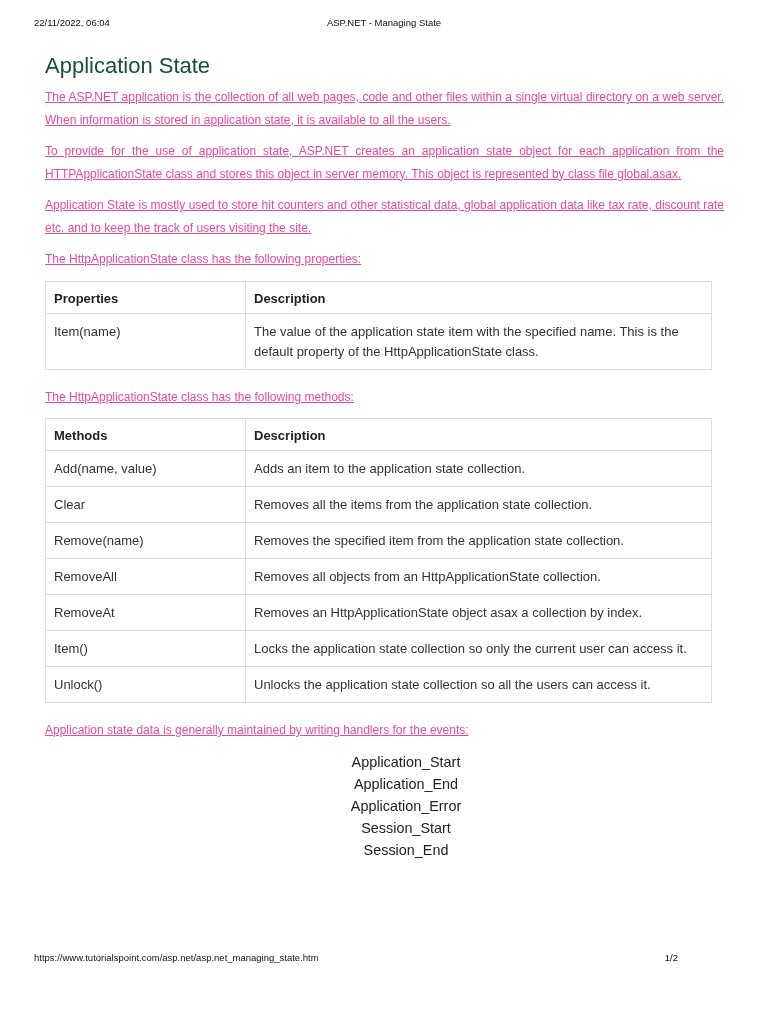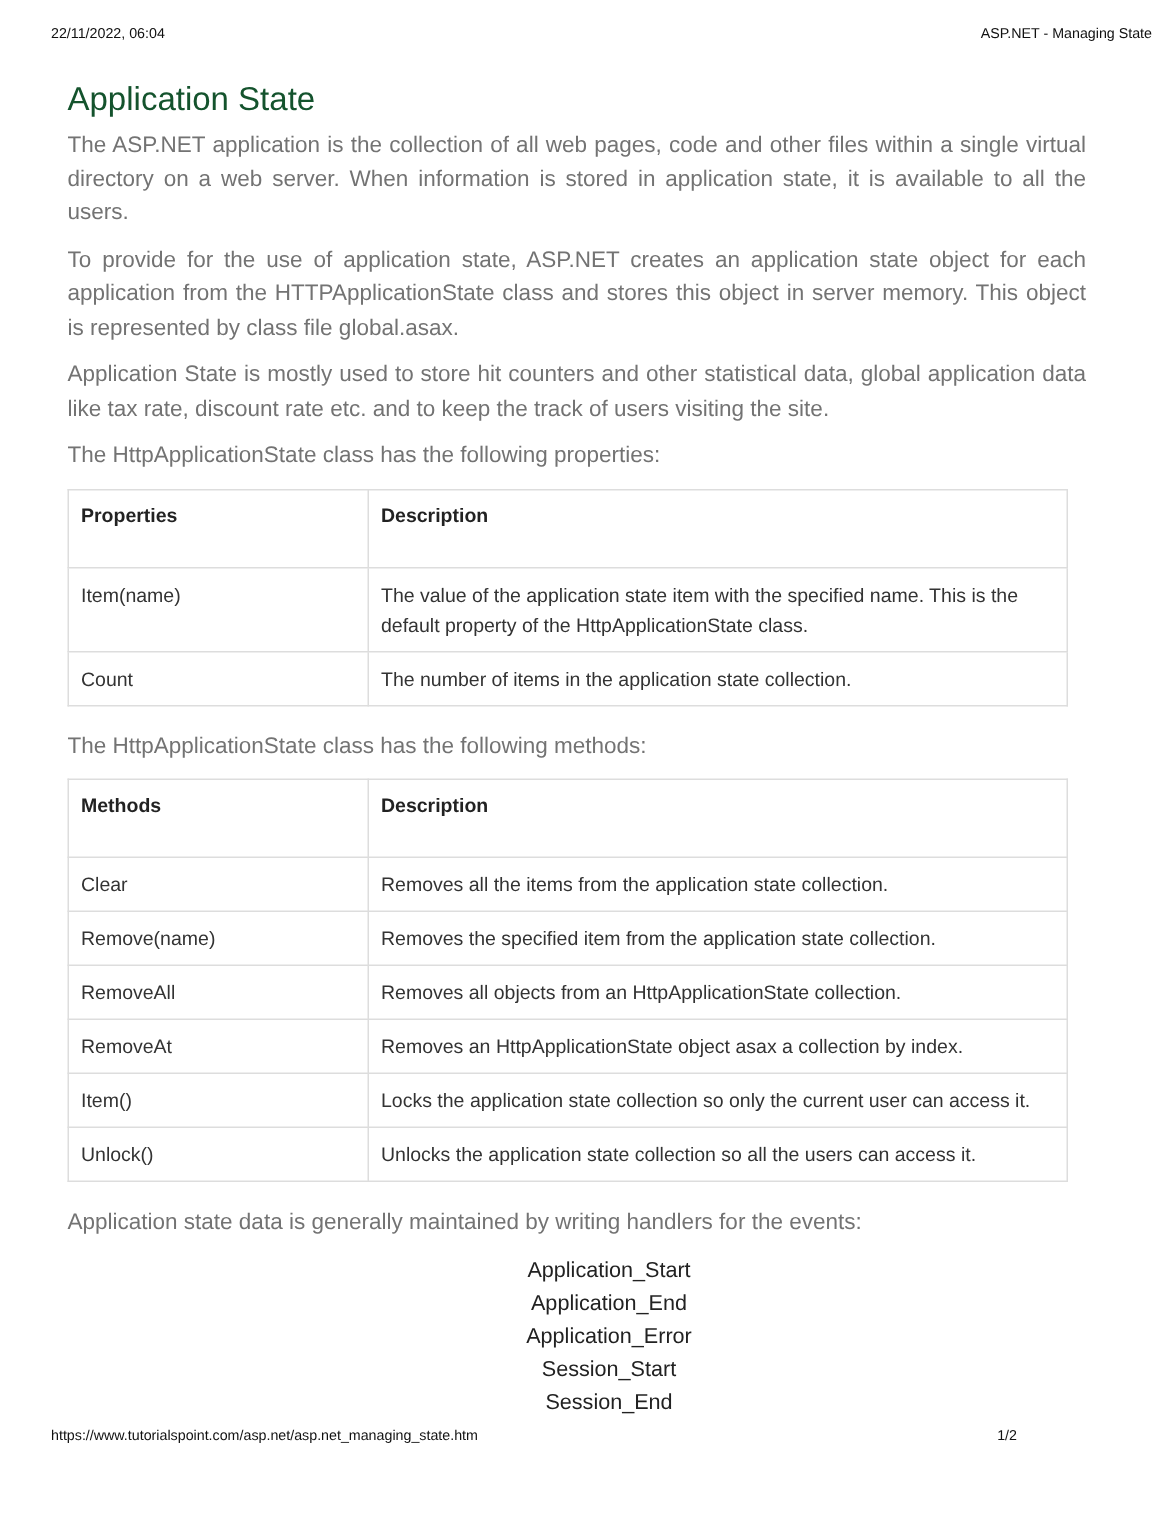--- a/index.html
+++ b/index.html
@@ -5,47 +5,47 @@
   html, body { margin: 0; padding: 0; background: #ffffff; }
   body {
     width: 768px; height: 1024px; position: relative; overflow: hidden;
     font-family: "Liberation Sans", sans-serif; color: #222222;
   }
   .print-header {
     position: absolute; top: 17px; left: 0; width: 720px; height: 14px;
     font-size: 9.5px; color: #111;
   }
   .print-header .date { position: absolute; left: 34px; top: 0; }
-  .print-header .title { position: absolute; left: 0; width: 768px; text-align: right; top: 0; }
+  .print-header .title { position: absolute; left: 0; width: 768px; text-align: center; top: 0; }
   .print-footer {
     position: absolute; top: 952px; left: 0; width: 712px; height: 14px;
     font-size: 9.5px; color: #111;
   }
   .print-footer .url { position: absolute; left: 34px; top: 0; }
   .print-footer .page { position: absolute; right: 34px; top: 0; }
 
   .content { position: absolute; left: 45px; top: 50px; width: 679px; }
   h1 {
     margin: 0; font-weight: normal; font-size: 22px; color: #14532d;
     line-height: 32px; height: 34px;
   }
   p {
-    margin: 0 0 9px 0; font-size: 15px; line-height: 22.5px;
-    text-align: justify; color: #737373;
+    margin: 0 0 9px 0; font-size: 12px; line-height: 22.5px;
+    text-align: justify; color: #ec4899; text-decoration: underline;
   }
   p.intro { margin-top: 2px; }
   table {
     border-collapse: collapse; width: 667px; margin: 10px 0 16px 0;
     font-size: 13px; color: #333;
   }
   td, th {
     border: 1px solid #dddddd; text-align: left; vertical-align: top;
     padding: 8px 8px 7px 8px; line-height: 20px;
   }
-  th { font-weight: bold; color: #222; padding-top: 7px; padding-bottom: 24px; }
+  th { font-weight: bold; color: #222; padding-top: 7px; padding-bottom: 4px; }
   td.c1, th.c1 { width: 183px; }
   .events { margin: 0; padding: 0 0 0 43px; list-style: none; text-align: center; }
   .events li { font-size: 14.4px; line-height: 22px; color: #222; }
   p.lead { margin-top: 0; }
 </style>
 </head>
 <body>
 
 <div class="print-header">
   <span class="date">22/11/2022, 06:04</span>
@@ -62,34 +62,34 @@
   <table>
     <tbody>
         <tr>
       <th class="c1">Properties</th>
       <th>Description</th>
     </tr>
     <tr>
       <td class="c1">Item(name)</td>
       <td>The value of the application state item with the specified name. This is the default property of the HttpApplicationState class.</td>
     </tr>
-    <tr>
-      <td class="c1">Count</td>
-      <td>The number of items in the application state collection.</td>
-    </tr>
   </tbody>
     </table>
 
   <p class="lead">The HttpApplicationState class has the following methods:</p>
 
   <table>
     <tbody>
         <tr>
       <th class="c1">Methods</th>
       <th>Description</th>
+    </tr>
+    <tr>
+      <td class="c1">Add(name, value)</td>
+      <td>Adds an item to the application state collection.</td>
     </tr>
     <tr>
       <td class="c1">Clear</td>
       <td>Removes all the items from the application state collection.</td>
     </tr>
     <tr>
       <td class="c1">Remove(name)</td>
       <td>Removes the specified item from the application state collection.</td>
     </tr>
     <tr>

